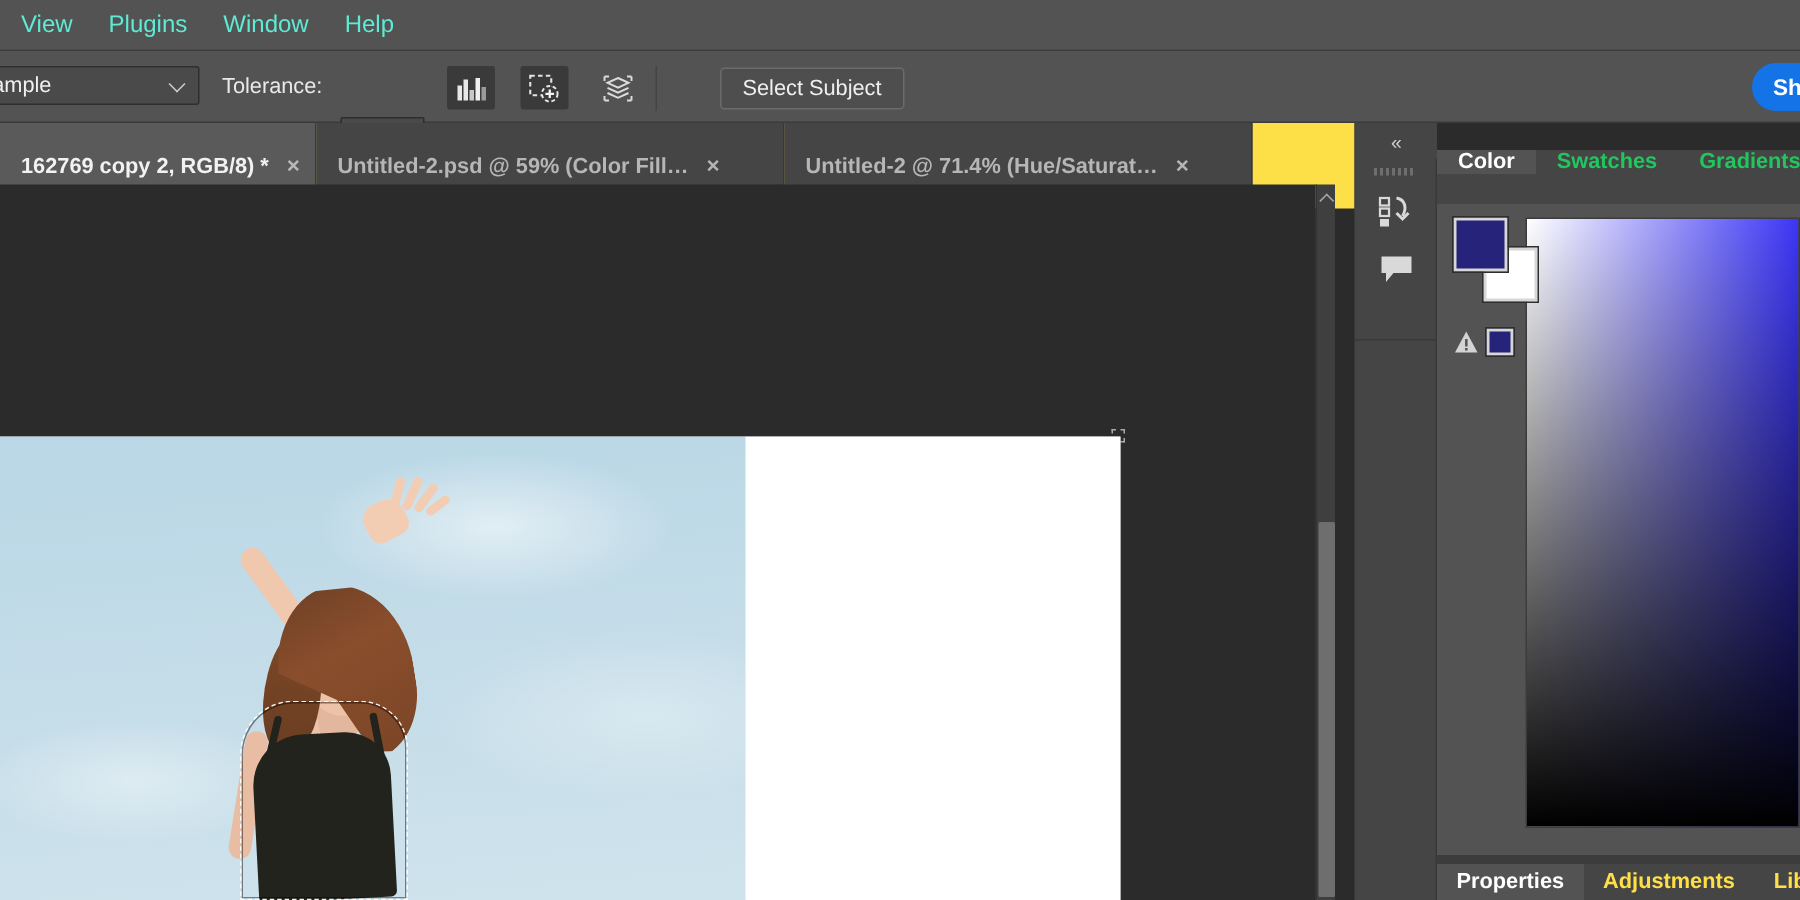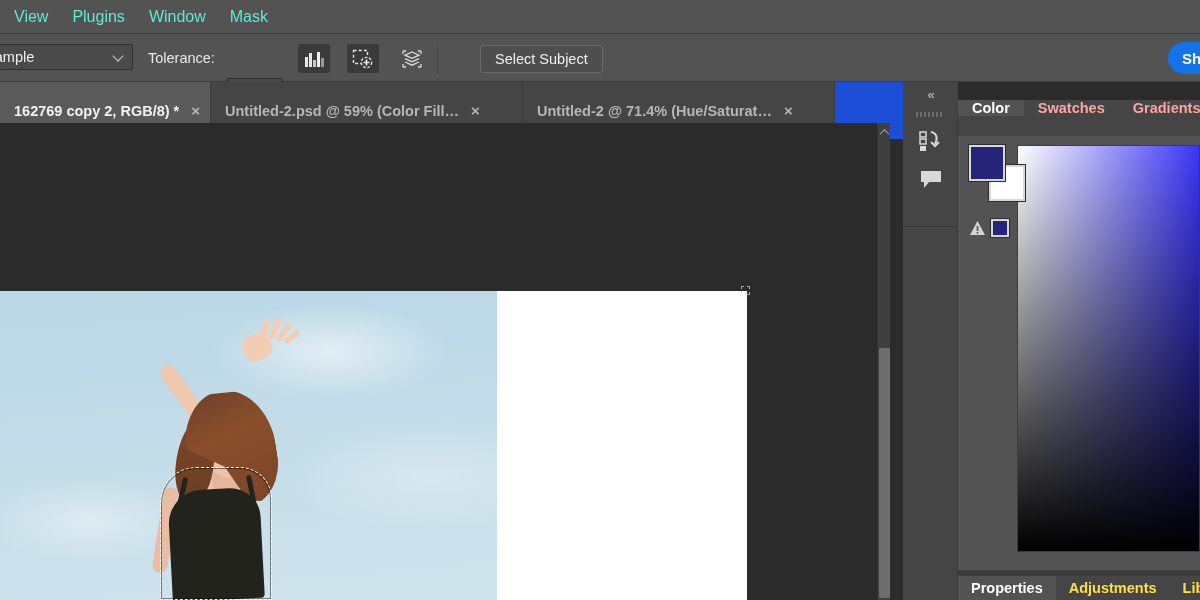--- a/index.html
+++ b/index.html
@@ -77,21 +77,21 @@
     width: 62px; height: 32px;
     background: #1473e6; border-radius: 16px;
     color: #fff; font-size: 15px; font-weight: bold;
     display: flex; align-items: center; padding-left: 14px;
     overflow: hidden;
   }
 
   
   .tabbar {
     position: absolute; top: 82px; left: 0; width: 903px; height: 57px;
-    background: #1d4ed8;
+    background: #fde047;
     display: flex; align-items: stretch;
   }
   .doctab {
     display: flex; align-items: center;
     padding: 0 12px 0 14px; gap: 12px;
     background: #454545;
     border-right: 1px solid #383838;
     color: #b6b6b6; font-size: 14.5px; font-weight: bold;
     white-space: nowrap; overflow: hidden;
   }
@@ -259,21 +259,21 @@
   .color-panel {
     position: absolute; top: 100px; left: 958px; width: 242px; height: 470px;
     background: #535353;
   }
   .panel-tabs {
     position: absolute; top: 0; left: 0; height: 36px; width: 242px;
     display: flex; align-items: flex-start; background: #454545;
   }
   .ptab {
     display: flex; align-items: center; padding: 0 14px;
-    color: #fca5a5; font-size: 14.5px; font-weight: bold;
+    color: #22c55e; font-size: 14.5px; font-weight: bold;
     white-space: nowrap;
   }
   .ptab.active { background: #535353; color: #ffffff; }
   .swatch-fg {
     position: absolute; top: 45px; left: 11px; width: 36px; height: 36px;
     background: #25237a; border: 2px solid #d7d7d7;
     outline: 1px solid #2e2e2e;
     z-index: 2;
   }
   .swatch-bg {
@@ -313,21 +313,21 @@
 </style>
 </head>
 <body>
 
 <div class="app">
 
   <div class="menubar">
     <div class="menu-item">View</div>
     <div class="menu-item">Plugins</div>
     <div class="menu-item">Window</div>
-    <div class="menu-item">Mask</div>
+    <div class="menu-item">Help</div>
   </div>
 
   <div class="optionsbar">
     <div class="sample-dd">
       <span>nt Sample</span>
       <span class="chev"></span>
     </div>
     <div class="tol-label">Tolerance:</div>
   </div>
 

